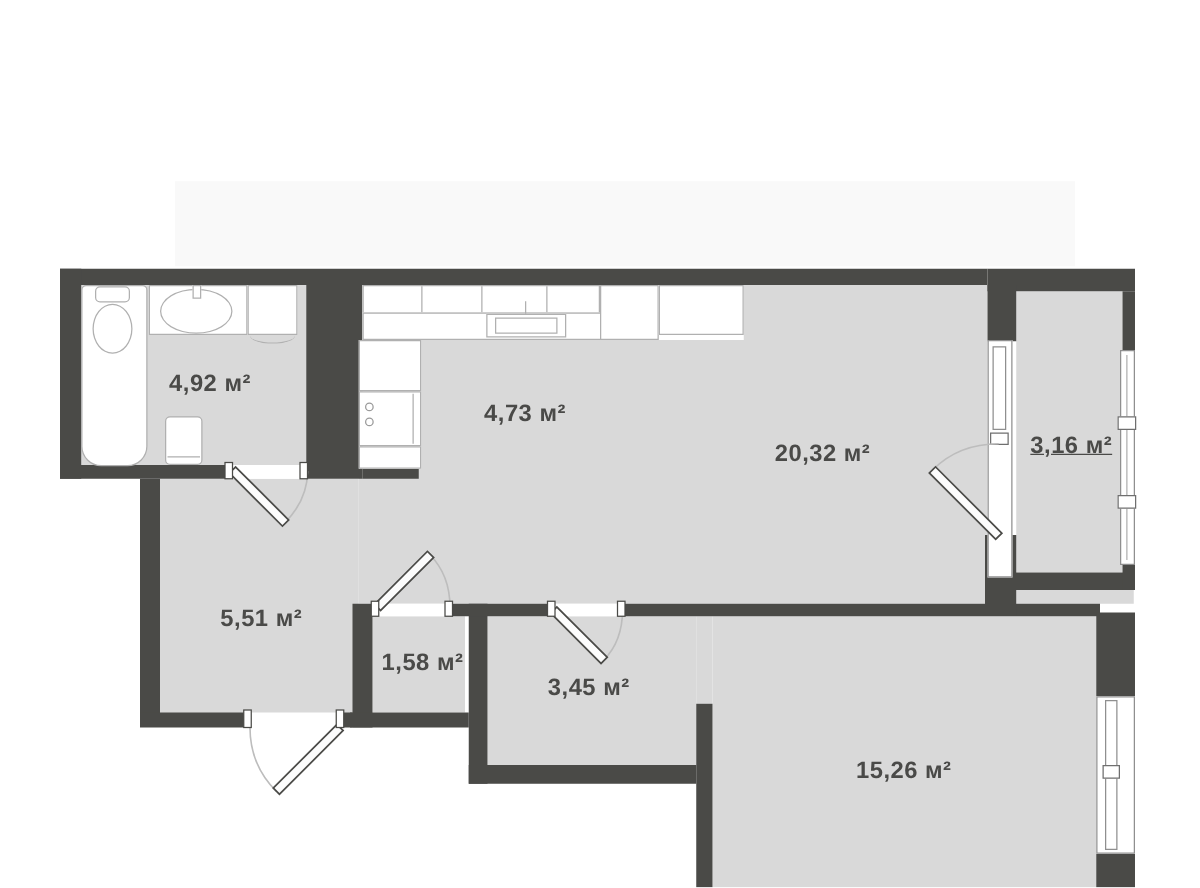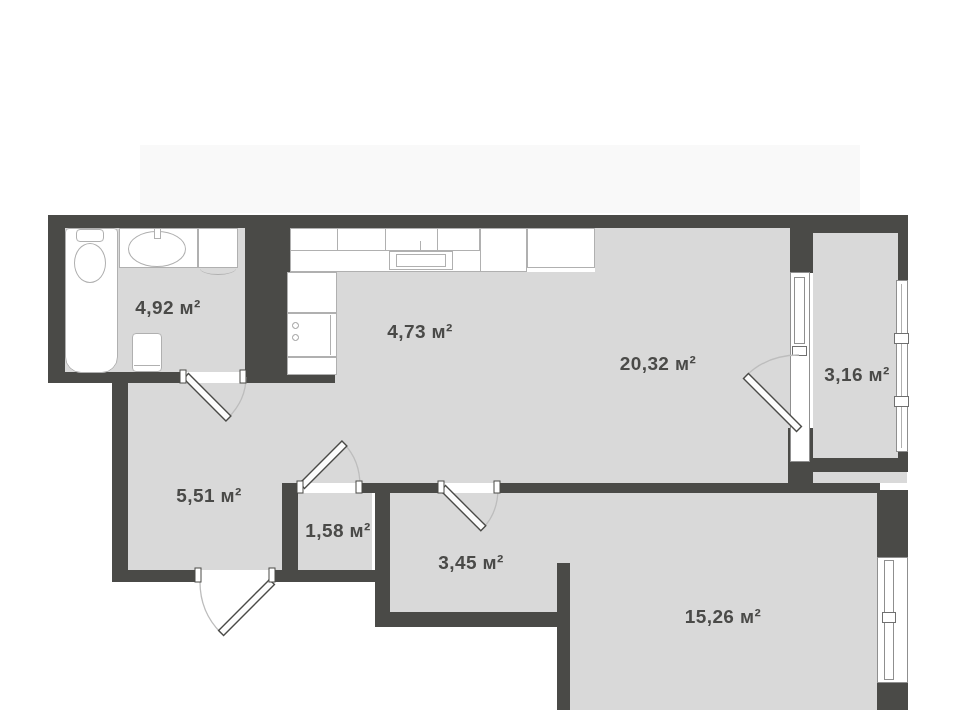--- a/index.html
+++ b/index.html
@@ -139,19 +139,19 @@
       <rect x="297" y="481" width="6" height="12"></rect>
         <rect x="356" y="481" width="6" height="12"></rect>
       <rect x="438" y="481" width="6" height="12"></rect>
         <rect x="494" y="481" width="6" height="12"></rect>
     </g>
   </svg>
 
   <div class="room-label" style="left:168px;top:308px;">4,92 м²</div>
   <div class="room-label" style="left:420px;top:332px;">4,73 м²</div>
   <div class="room-label" style="left:658px;top:364px;">20,32 м²</div>
-  <div class="room-label" style="left:857px;top:375px;">3,16 м²</div>
+  <div class="room-label" style="left:857px;top:357px;text-decoration:underline;">3,16 м²</div>
   <div class="room-label" style="left:209px;top:481px;margin-top:15px;">5,51 м²</div>
   <div class="room-label" style="left:338px;top:531px;">1,58 м²</div>
-  <div class="room-label" style="left:471px;top:563px;text-align:center;">3,45 м²</div>
+  <div class="room-label" style="left:471px;top:551px;text-align:center;">3,45 м²</div>
   <div class="room-label" style="left:723px;top:617px;">15,26 м²</div>
 
 </div>
 
 </body></html>

